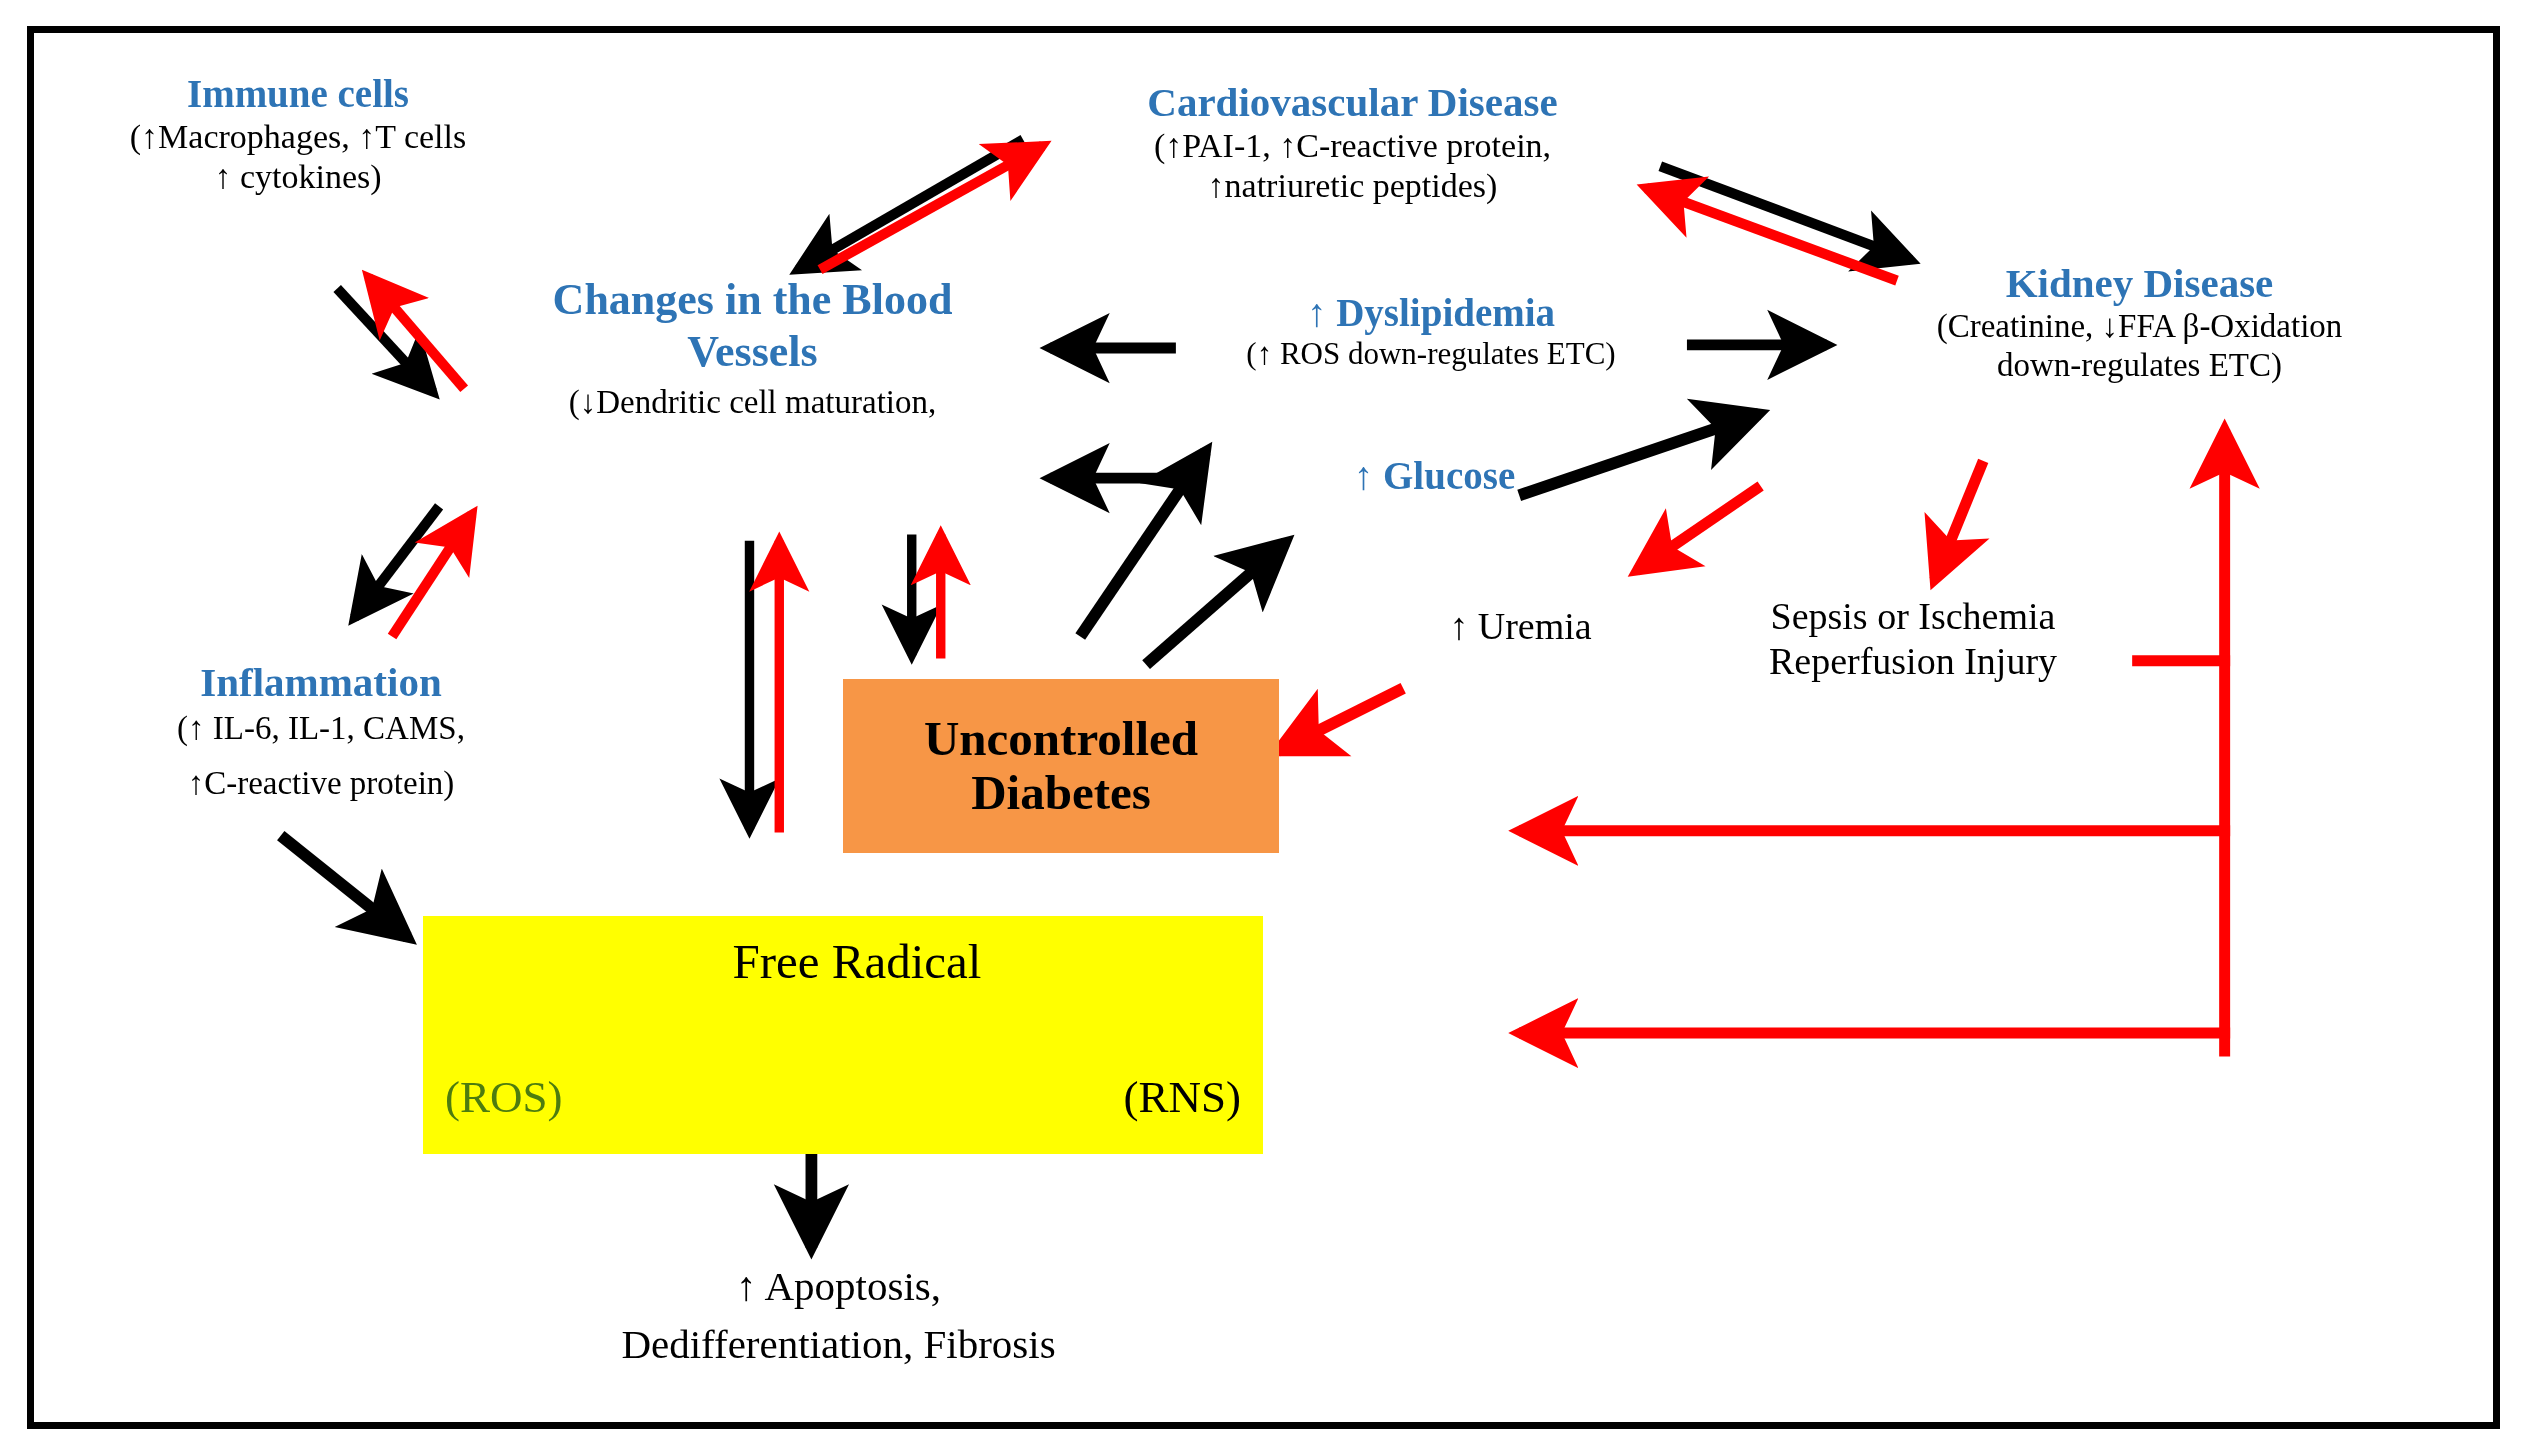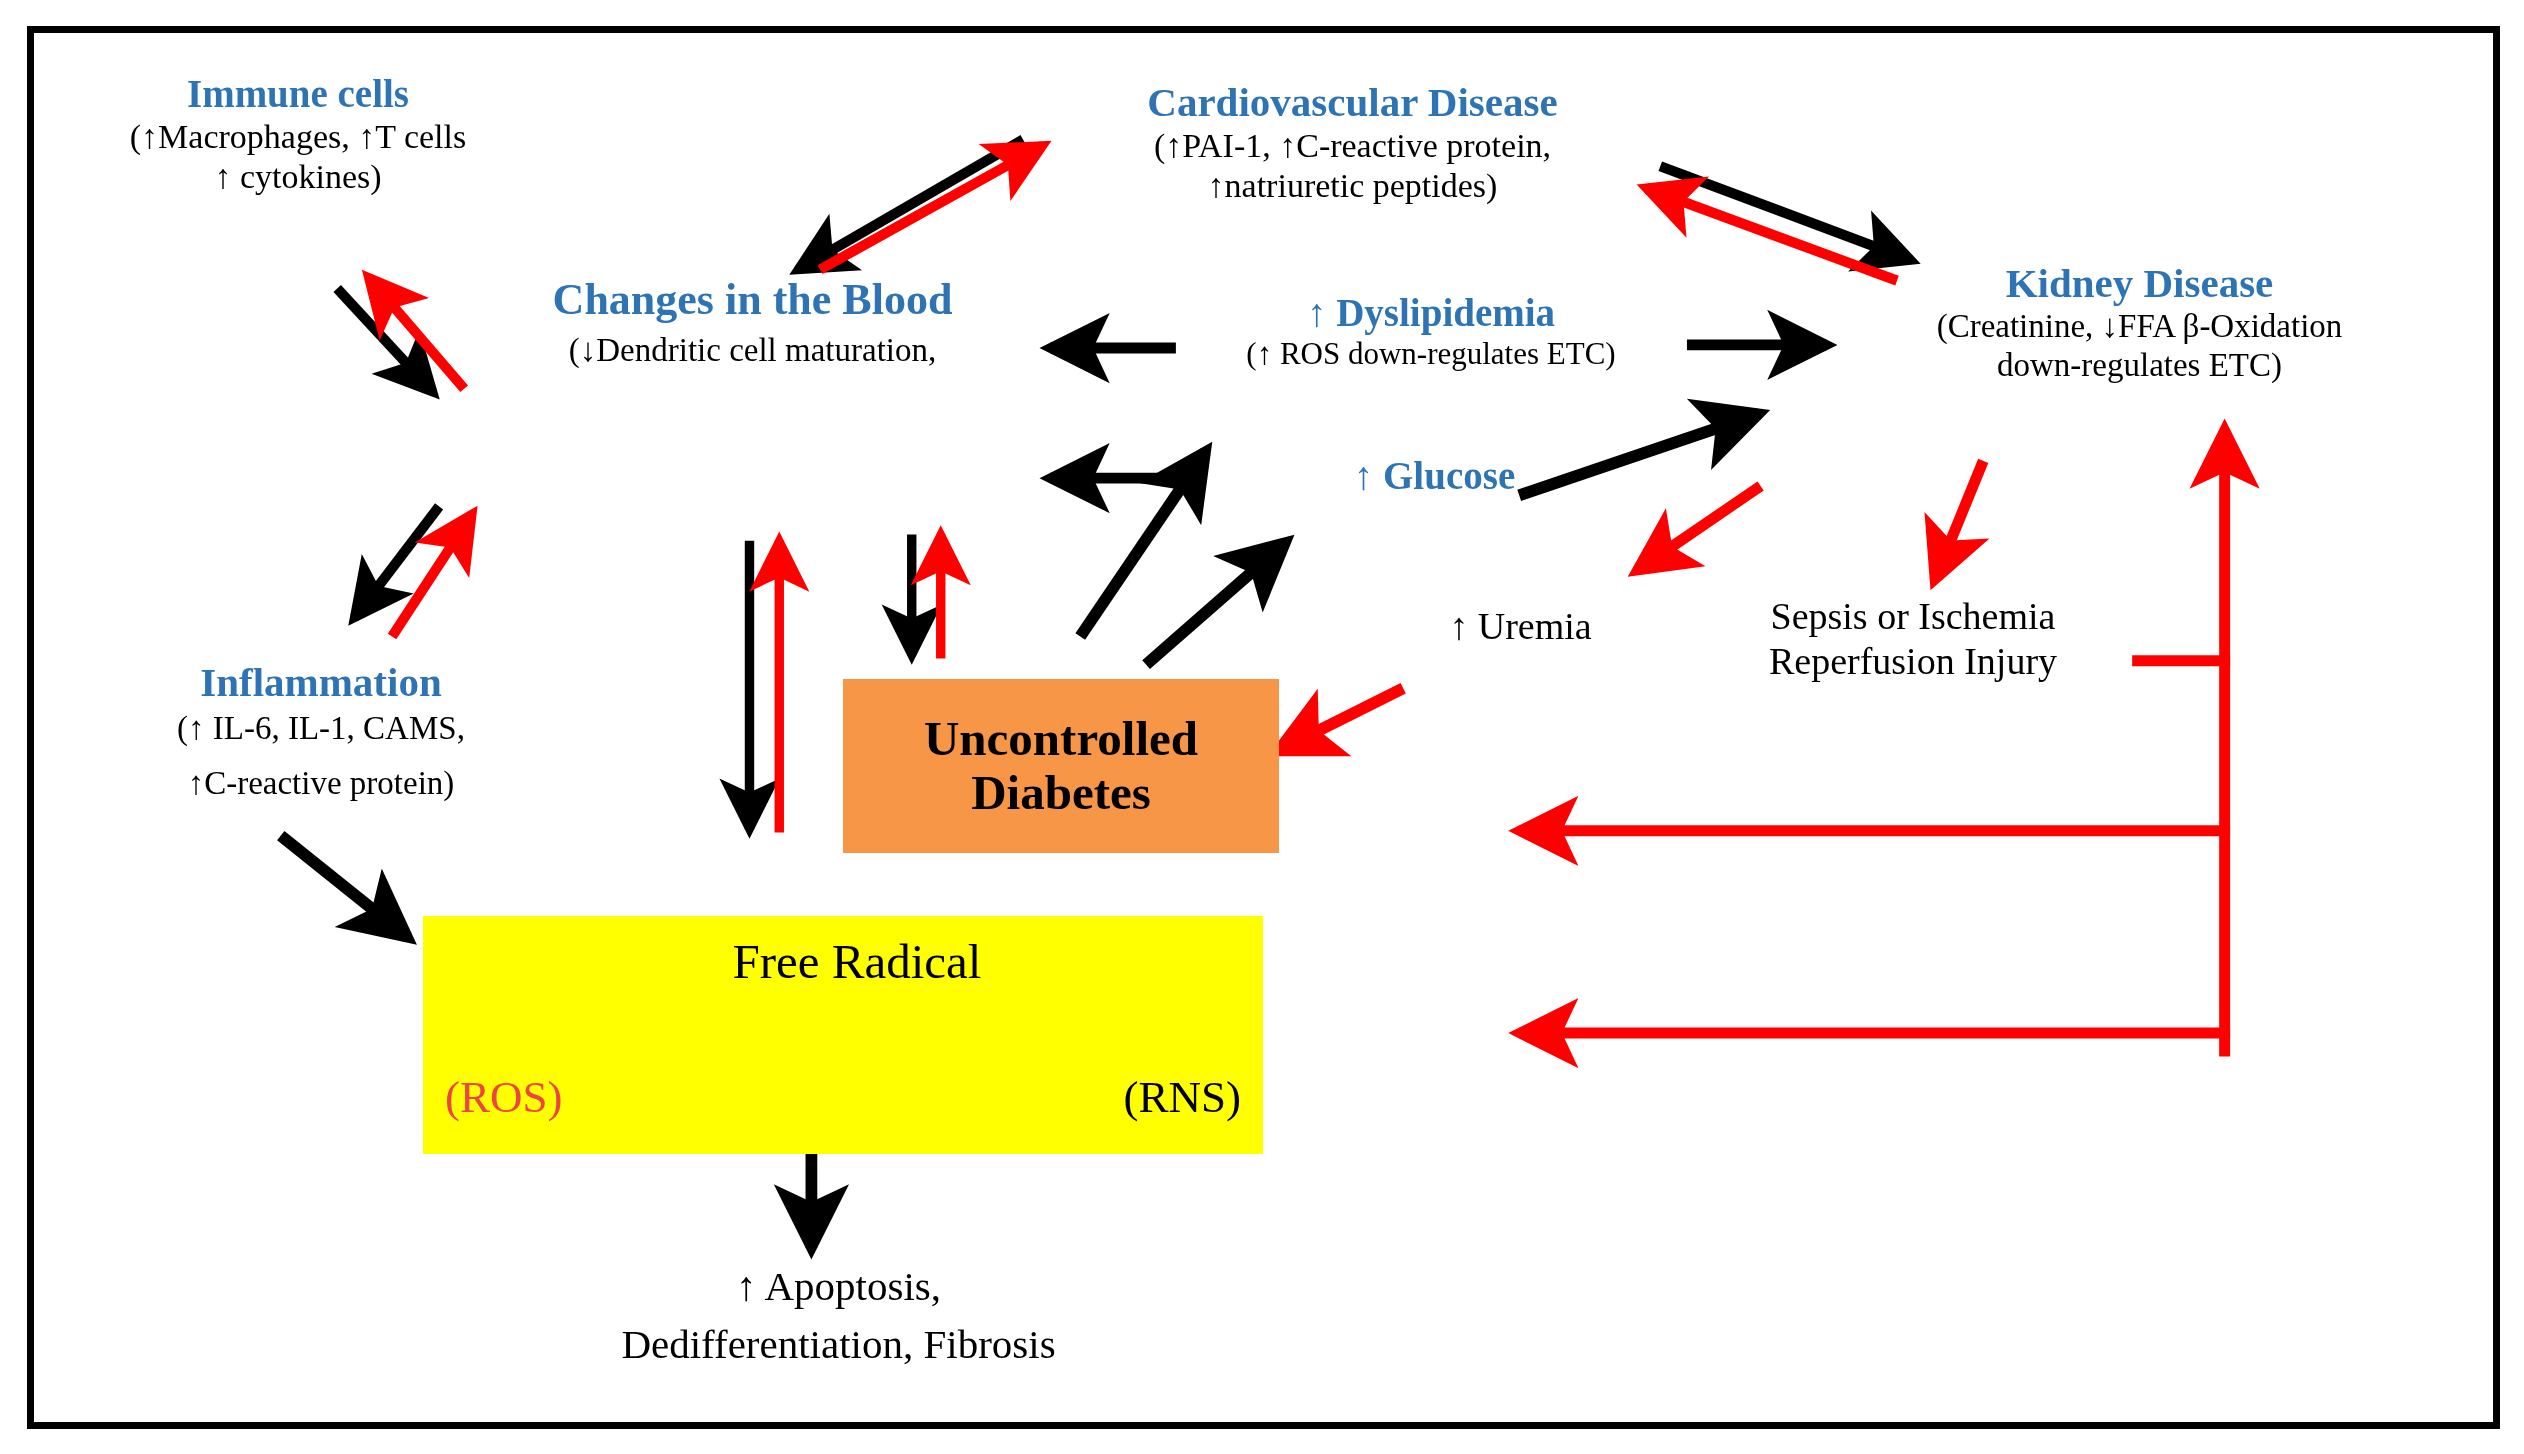--- a/index.html
+++ b/index.html
@@ -86,20 +86,21 @@
   </div>
 
   <div class="node" style="left:1027px; top:78px; width:651px; font-size:34px;">
     <div class="h" style="font-size:41px;">Cardiovascular Disease</div>
     <div class="sub">(↑PAI-1, ↑C-reactive protein,</div>
     <div class="sub">↑natriuretic peptides)</div>
   </div>
 
   <div class="node" style="left:447px; top:274px; width:611px; font-size:33px;text-align:center;">
     <div class="h" style="font-size:44px;">Changes in the Blood</div>
+    <div class="h" style="font-size:44px;">Vessels</div>
     <div class="sub" style="margin-top:4.7px;">(↓Dendritic cell maturation,</div>
   </div>
 
   <div class="node" style="left:1176px; top:290px; width:510px; font-size:31px;">
     <div class="h" style="font-size:39px;">↑ Dyslipidemia</div>
     <div class="sub">(↑ ROS down-regulates ETC)</div>
   </div>
 
   <div class="node" style="left:1826px; top:259px; width:627px; font-size:33px;">
     <div class="h" style="font-size:41px;">Kidney Disease</div>
@@ -128,21 +129,21 @@
     </div>
   </div>
 
   <div class="node" style="left:1662px; top:594px; width:502px; font-size:38px; color:#000;">
     <div>Sepsis or Ischemia</div>
     <div>Reperfusion Injury</div>
   </div>
 
   <div style="position:absolute; left:423px; top:916px; width:812px; height:238px; background:#FFFF00;padding-left:28px;">
     <div style="text-align:center; font-size:49px; padding-top:17px; color:#000;">Free Radical</div>
-    <div style="position:absolute; left:22px; top:155px; font-size:45px; color:#ef4444;">(ROS)</div>
+    <div style="position:absolute; left:22px; top:155px; font-size:45px; color:#4d7c0f;">(ROS)</div>
     <div style="position:absolute; right:22px; top:155px; font-size:45px; color:#000;">(RNS)</div>
   </div>
 
   <div class="node" style="left:470px; top:1262px; width:737px; font-size:41px; color:#000;">
     <div>↑ Apoptosis,</div>
     <div style="margin-top:9.4px;">Dedifferentiation,  Fibrosis</div>
   </div>
 
 </div>
 

